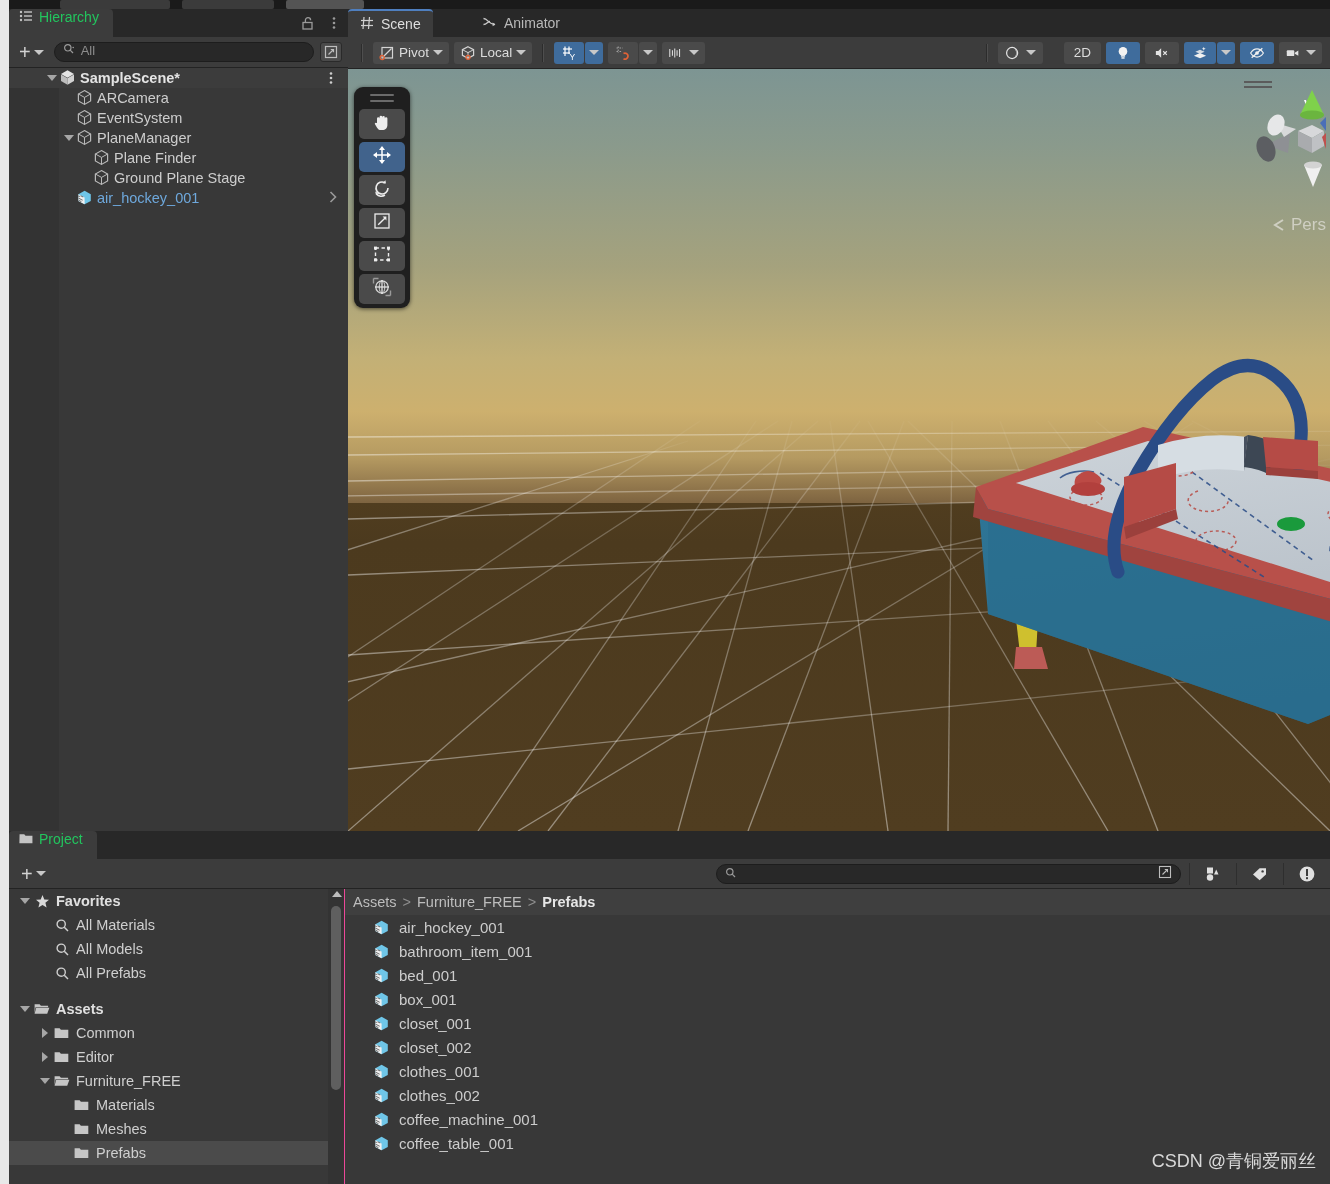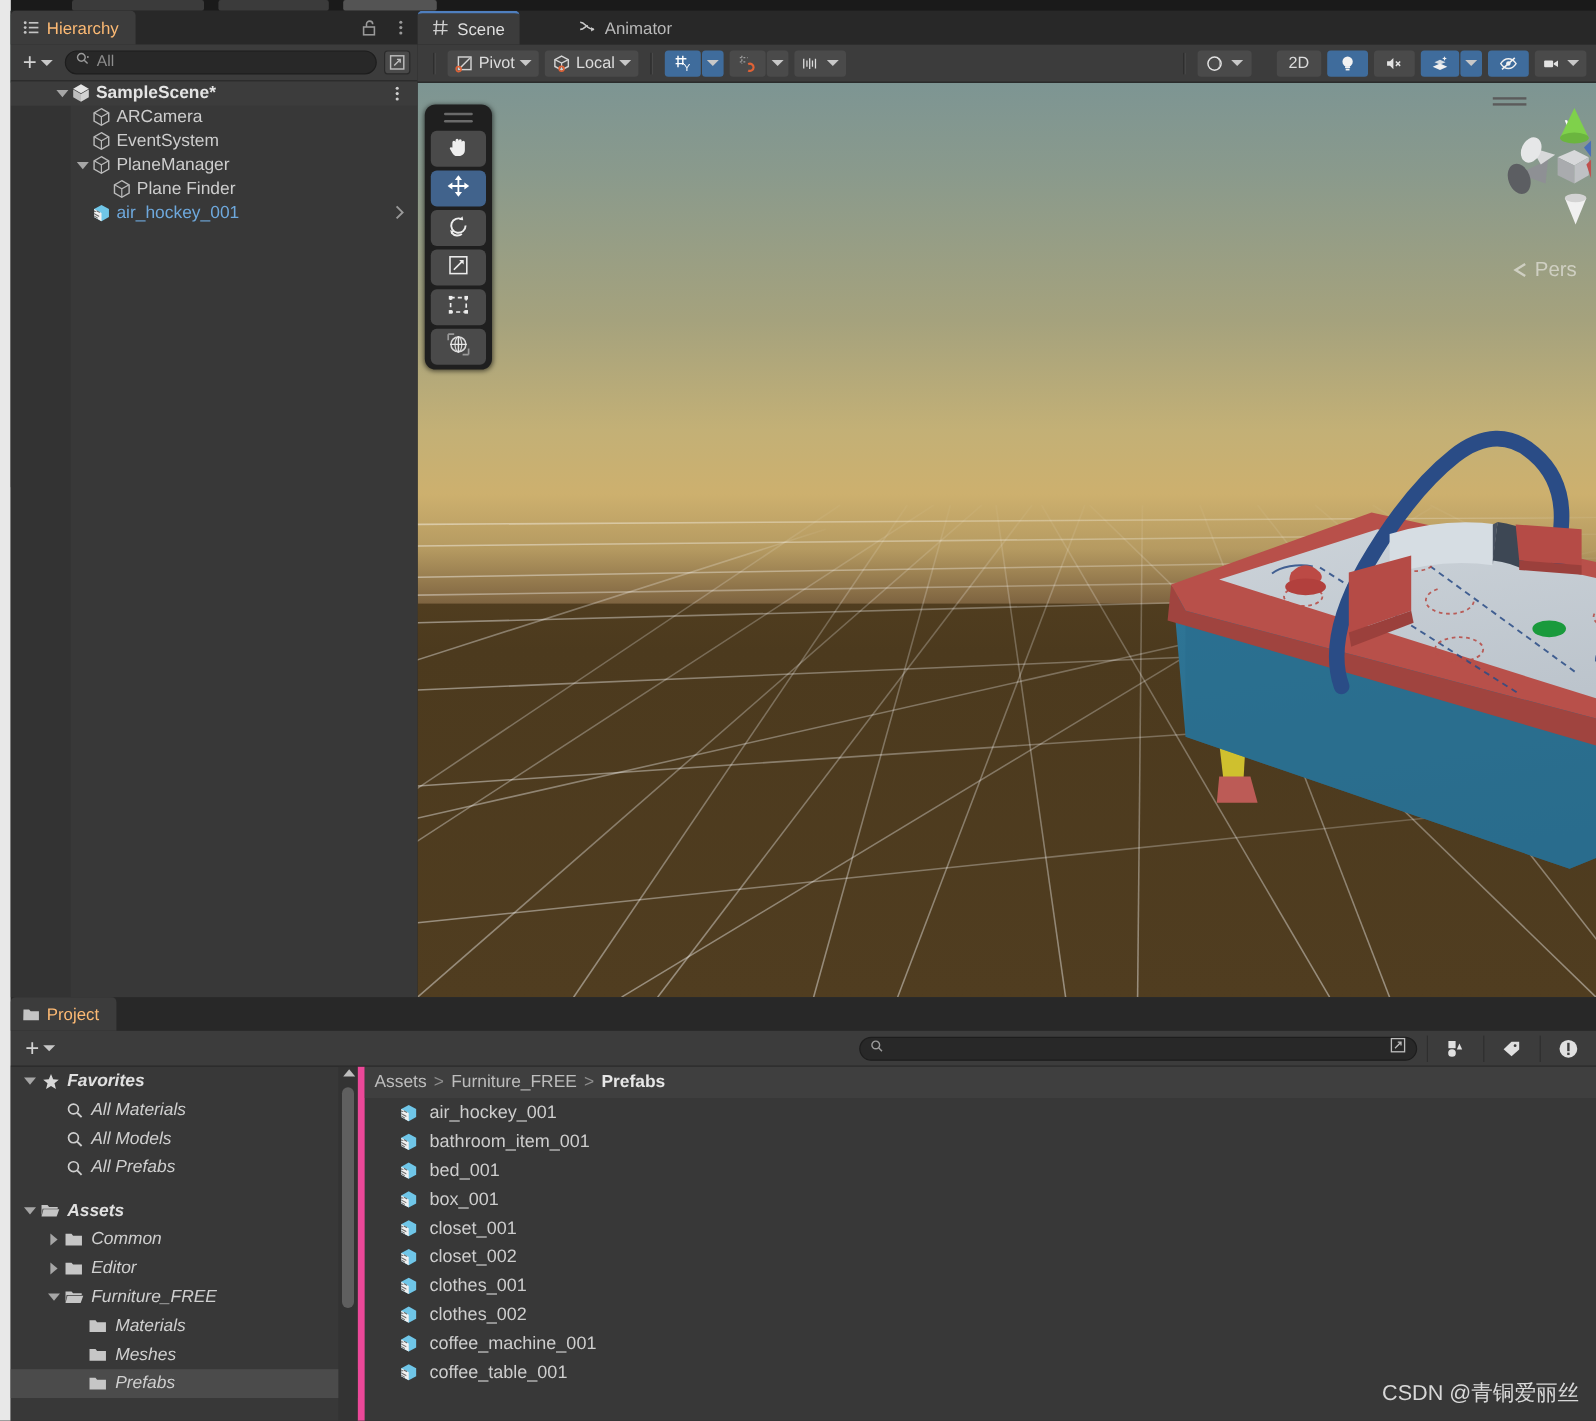--- a/index.html
+++ b/index.html
@@ -18,22 +18,22 @@
   
   .leftedge { position:absolute; left:0; top:0; width:9px; height:1184px; background:#e8e8e8; }
   .leftedge-dark { position:absolute; left:9px; top:9px; width:3px; height:397px; background:#0b0b0b; }
   .leftedge-teal { position:absolute; left:9px; top:9px; width:3px; height:60px; background:#1d3a36; }
 
   
   .hier { position:absolute; left:9px; top:9px; width:339px; height:822px; background:#383838; }
   .panel-tabbar { position:relative; height:28px; background:#282828; }
   .tab {
     position:absolute; left:0; top:0; height:28px; padding:0 14px 0 10px;
-    background:#3c3c3c; display:flex; align-items:center; gap:6px;
-    color:#fdba74; font-size:14px; border-top-left-radius:4px; border-top-right-radius:4px;
+    background:#3c3c3c; display:flex; gap:6px;
+    color:#22c55e; font-size:14px; border-top-left-radius:4px; border-top-right-radius:4px;
   }
   .tab .ticon { width:14px; height:14px; display:inline-flex; align-items:center; justify-content:center; }
   .tabbar-right { position:absolute; right:6px; top:0; height:28px; display:flex; align-items:center; gap:10px; }
   .tabbar-right .gl { width:16px; height:16px; opacity:.75; }
 
   .hier-toolbar { height:31px; background:#3c3c3c; display:flex; align-items:center; padding:0 6px; gap:6px;
                   border-bottom:1px solid #232323; }
   .plusbtn { display:flex; align-items:center; gap:3px; color:#d2d2d2; padding:0 4px; cursor:pointer; }
   .plusbtn .plus { font-size:20px; line-height:16px; font-weight:300; }
   .caret-dn { width:0;height:0;border-left:5px solid transparent;border-right:5px solid transparent;border-top:5px solid #c8c8c8; }
@@ -95,34 +95,34 @@
   .toolpal .grip i { display:block; height:2px; background:#6a6a6a; border-radius:1px; }
   .tbtn { width:46px; height:30px; background:#4a4a4a; border-radius:5px;
           display:flex; align-items:center; justify-content:center; cursor:pointer; }
   .tbtn.active { background:#41638c; }
 
   
   .gizmo { position:absolute; right:4px; top:6px; width:100px; height:135px; }
   .gizmo .ghandle { position:absolute; left:18px; top:6px; width:28px; height:7px;
                     display:flex; flex-direction:column; justify-content:space-between; }
   .gizmo .ghandle i { display:block; height:2px; background:#5b5b5b; }
-  .perslabel { position:absolute; right:12px; top:140px; color:#cfcfc2; font-size:17px; display:flex; align-items:center; gap:2px; }
+  .perslabel { position:absolute; right:0; top:140px; color:#cfcfc2; font-size:17px; display:flex; align-items:center; gap:2px; }
 
   
   .proj { position:absolute; left:9px; top:831px; width:1321px; height:353px; background:#383838; }
   .proj-tabbar { position:relative; height:28px; background:#282828; }
   .proj-toolbar { height:30px; background:#3c3c3c; display:flex; align-items:center; padding:0 8px; gap:8px;
                   border-bottom:1px solid #232323; }
   .proj-search { width:465px; height:20px; background:#282828; border:1px solid #1d1d1d; border-radius:10px;
                  display:flex; align-items:center; padding:0 8px; }
   .proj-ib { width:30px;height:22px;display:flex;align-items:center;justify-content:center; }
   .vdiv { width:1px; height:22px; background:#2e2e2e; }
 
   .proj-body { position:absolute; left:0; top:58px; right:0; bottom:0; display:flex; background:#383838; }
-  .proj-left { position:relative; width:295px; background:#383838; border-right:6px solid #ec4899;font-style:italic; }
+  .proj-left { position:relative; width:336px; background:#383838; border-right:1px solid #ec4899; }
   .prow { height:24px; display:flex; align-items:center; color:#cfcfcf; font-size:14.5px; white-space:nowrap; }
   .prow.bold { font-weight:bold; color:#e0e0e0; }
   .prow.selected { background:#4b4b4b; }
   .prow .ptri { width:16px; flex:0 0 16px; display:flex; align-items:center; justify-content:center; }
   .tri-rt { width:0;height:0;border-top:5px solid transparent;border-bottom:5px solid transparent;border-left:6px solid #a6a6a6; }
   .prow .picon { width:18px; flex:0 0 18px; margin-right:5px; display:flex; align-items:center; justify-content:center; }
 
   .proj-scroll { position:absolute; right:0; top:0; width:16px; bottom:0; background:#333; }
   .proj-scroll .sb-up { position:absolute; top:2px; left:4px; width:0;height:0;
       border-left:5px solid transparent;border-right:5px solid transparent;border-bottom:6px solid #bdbdbd; }
@@ -258,20 +258,29 @@
           </div>
           <div class="hrow">
             <span style="display:inline-block;width:70px"></span>
             <span class="tri"></span>
             <span class="go"><svg width="17" height="17" viewBox="0 0 17 17">
     <path d="M8.5 1.6 L14.6 5 V12 L8.5 15.4 L2.4 12 V5 Z" fill="none" stroke="#b9b9b9" stroke-width="1.2"></path>
     <path d="M2.4 5 L8.5 8.4 L14.6 5 M8.5 8.4 V15.4" fill="none" stroke="#b9b9b9" stroke-width="1"></path>
   </svg></span>
             <span>Plane Finder</span>
           </div>
+          <div class="hrow">
+            <span style="display:inline-block;width:70px"></span>
+            <span class="tri"></span>
+            <span class="go"><svg width="17" height="17" viewBox="0 0 17 17">
+    <path d="M8.5 1.6 L14.6 5 V12 L8.5 15.4 L2.4 12 V5 Z" fill="none" stroke="#b9b9b9" stroke-width="1.2"></path>
+    <path d="M2.4 5 L8.5 8.4 L14.6 5 M8.5 8.4 V15.4" fill="none" stroke="#b9b9b9" stroke-width="1"></path>
+  </svg></span>
+            <span>Ground Plane Stage</span>
+          </div>
           <div class="hrow sel">
             <span style="display:inline-block;width:53px"></span>
             <span class="tri"></span>
             <span class="go"><svg width="17" height="17" viewBox="0 0 17 17">
     <path d="M8.6 1.8 L14.8 5.2 V11.9 L8.6 15.3 L2.4 11.9 V5.2 Z" fill="#6fc6e8"></path>
     <path d="M2.4 5.2 L8.6 8.6 V15.3 L2.4 11.9 Z" fill="#f0f0f0"></path>
     <g fill="#6a6a6a">
       <path d="M2.4 6.3 L4.6 7.5 L2.4 7.9 Z"></path>
                   <path d="M2.4 8.5 L6.6 10.8 L6.6 11.8 L2.4 9.5 Z"></path>
       <path d="M4.6 6.2 L7.2 7.6 L7.2 8.6 L4.6 7.2 Z"></path>

